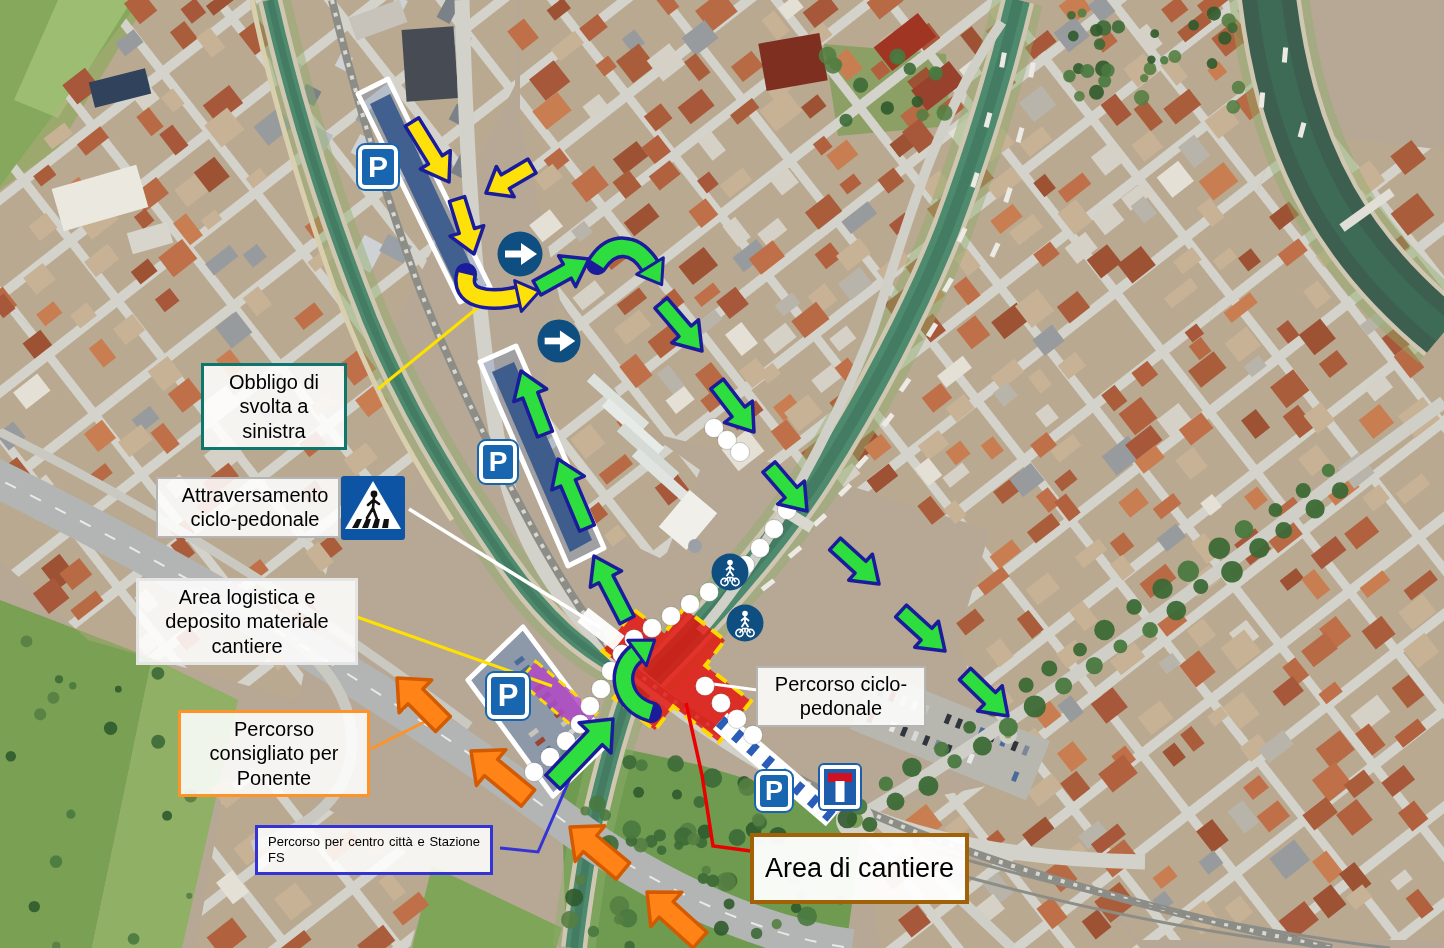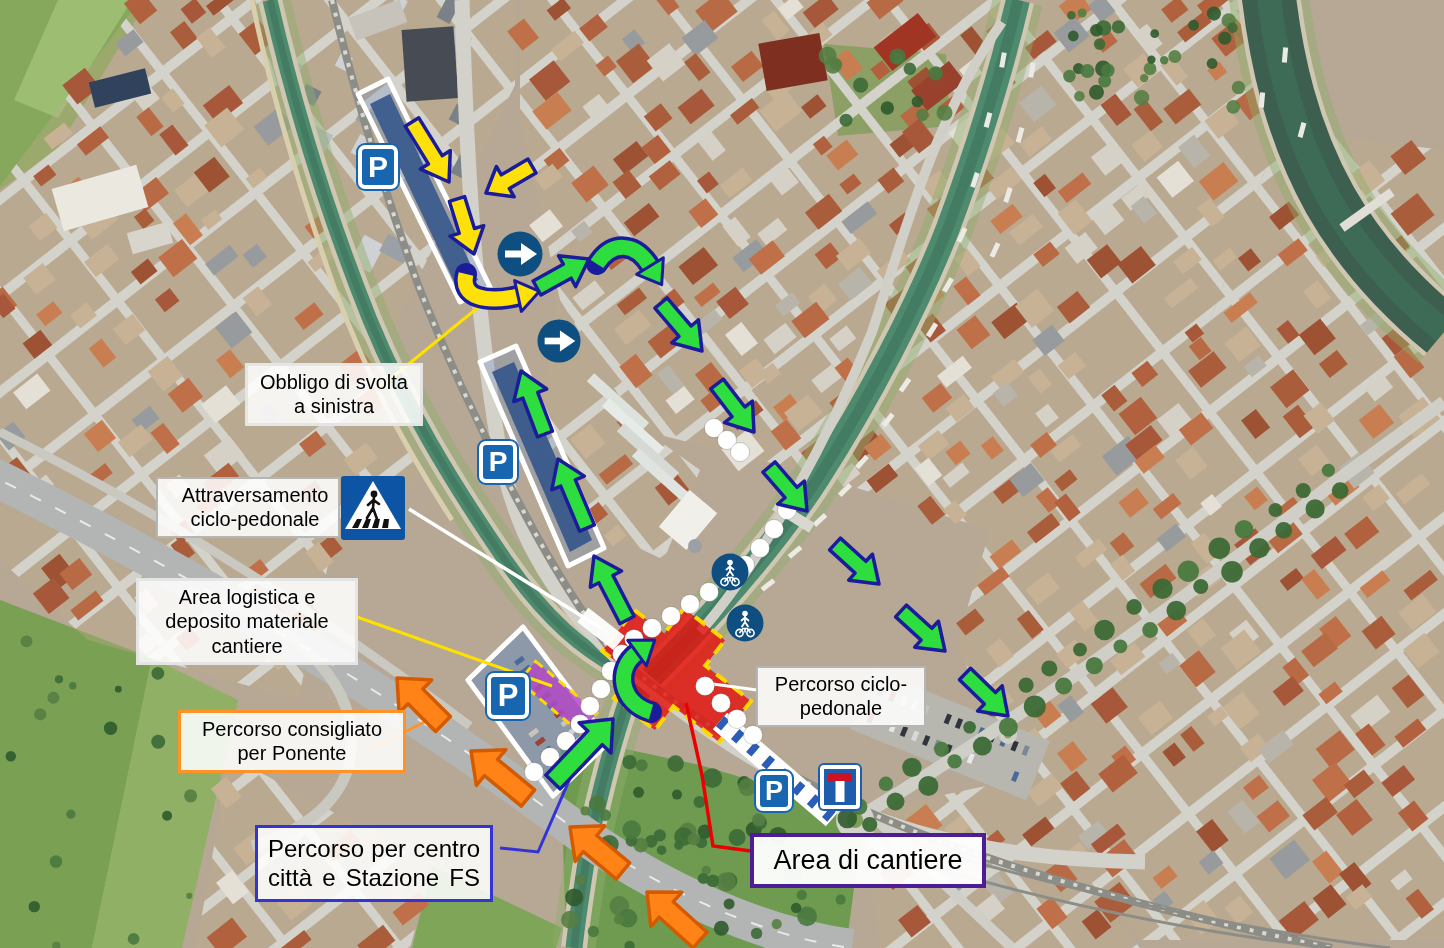--- a/index.html
+++ b/index.html
@@ -1,29 +1,29 @@
 <!DOCTYPE html>
 <html><head>
 <meta charset="utf-8">
 <style>
   html,body{margin:0;padding:0;background:#222;}
   .stage{position:relative;width:1444px;height:948px;overflow:hidden;background:#b6a894;
          font-family:"Liberation Sans",sans-serif;}
   .stage svg.bg{position:absolute;left:0;top:0;}
   .lbl{position:absolute;box-sizing:border-box;background:rgba(255,255,255,.87);color:#000;
        text-align:center;padding:4px 6px;line-height:1.22;font-family:"Liberation Sans",sans-serif;}
-  #lb-obbligo{left:201px;top:363px;width:178px;border:3px solid #e5e5e5;font-size:20px;margin-left:44px;}
+  #lb-obbligo{left:201px;top:363px;width:146px;border:3px solid #0f766e;font-size:20px;}
   #lb-attraversamento{left:156px;top:477px;width:184px;border:2px solid #b5b5b5;font-size:20px;padding-left:20px;}
   #lb-logistica{left:136px;top:578px;width:222px;border:3px solid #e5e5e5;font-size:20px;}
-  #lb-ponente{left:178px;top:710px;width:228px;border:3px solid #ff9327;font-size:20px;}
-  #lb-centro{left:255px;top:825px;width:238px;border:3px solid #3434d6;font-size:24px;padding:6px 10px;}
+  #lb-ponente{left:178px;top:710px;width:192px;border:3px solid #ff9327;font-size:20px;}
+  #lb-centro{left:255px;top:825px;width:238px;border:3px solid #3434d6;font-size:13px;padding:6px 10px;}
   #lb-centro span{display:block;text-align:justify;text-align-last:justify;}
   #lb-ciclopedonale{left:756px;top:666px;width:170px;border:2px solid #b5b5b5;font-size:20px;}
-  #lb-cantiere{left:750px;top:833px;width:236px;border:4px solid #4c1d95;font-size:27px;
-               background:rgba(255,255,255,.95);padding:7px 6px;}
+  #lb-cantiere{left:750px;top:833px;width:219px;border:4px solid #a16207;font-size:27px;
+               background:rgba(255,255,255,.95);padding:15px 6px;}
   .sign{position:absolute;box-sizing:border-box;}
   .p-sign{background:#1766af;border:4px solid #fff;border-radius:7px;box-shadow:0 0 0 2px #1766af;
           color:#fff;font-weight:bold;display:flex;align-items:center;justify-content:center;}
   .t-sign{background:#1d5dac;border:4px solid #fff;border-radius:4px;box-shadow:0 0 0 2px #1d5dac;}
   .t-bar{position:absolute;top:4px;left:4px;right:4px;height:9px;background:#d01023;}
   .t-stem{position:absolute;left:50%;transform:translateX(-50%);bottom:3px;width:9px;height:21px;background:#fff;}
   .sign svg{display:block;width:100%;height:100%;}
 </style>
 </head>
 <body>

